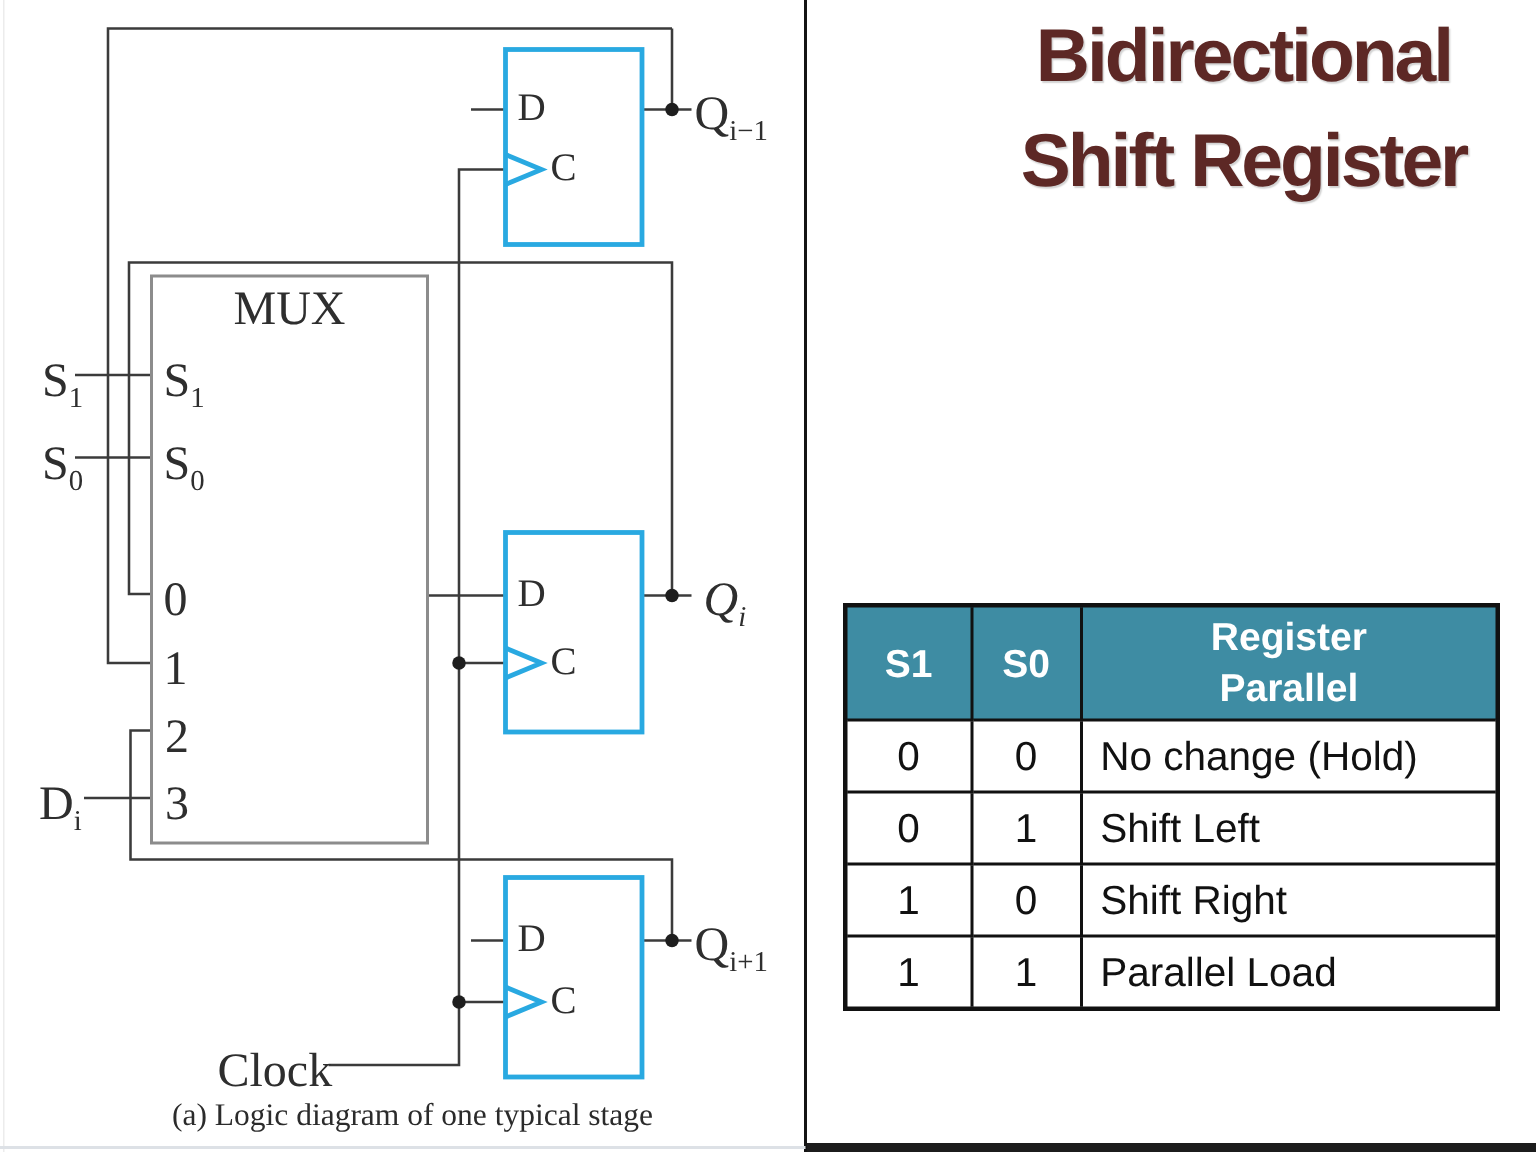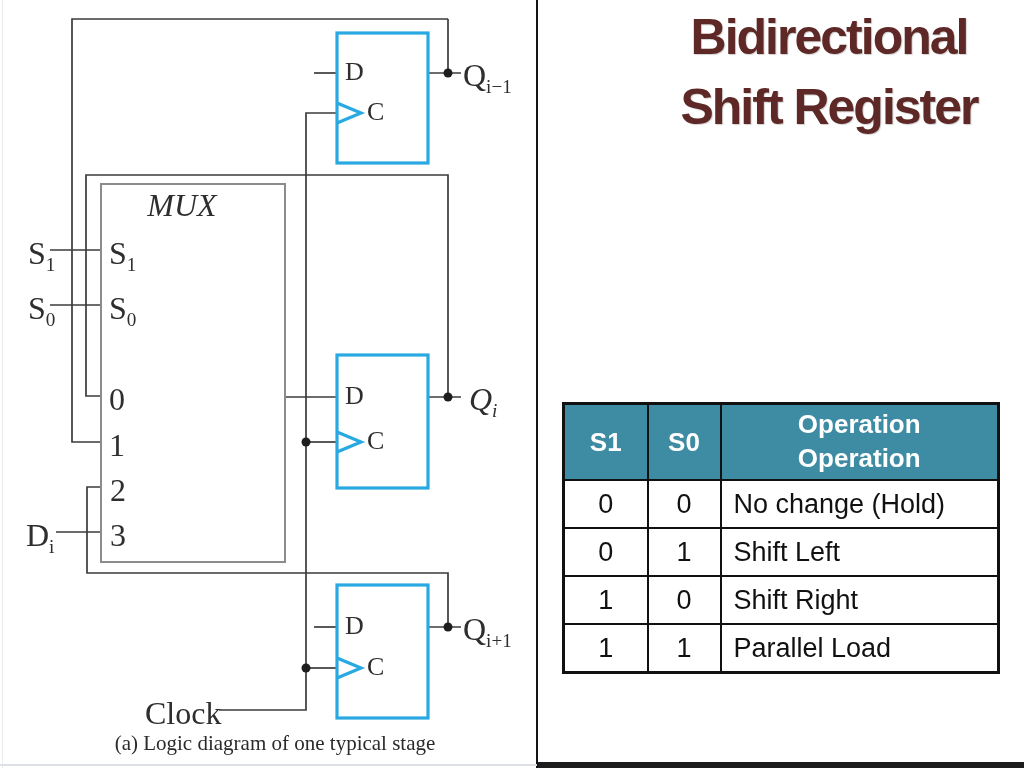--- a/index.html
+++ b/index.html
@@ -108,21 +108,21 @@
       <circle cx="306" cy="442" r="4.5"></circle>
       <circle cx="306" cy="668" r="4.5"></circle>
     </g>
   </svg>
 
   <span class="dlabel" style="left:28px;top:237px;"><span>S</span><sub>1</sub></span>
   <span class="dlabel" style="left:28px;top:292px;"><span>S</span><sub>0</sub></span>
   <span class="dlabel" style="left:26px;top:519px;"><span>D</span><sub>i</sub></span>
   <span class="dlabel" style="left:145px;top:697px;">Clock</span>
 
-  <span class="dlabel mux-title" style="left:142px;top:189px;font-style:italic;">MUX</span>
+  <span class="dlabel mux-title" style="left:153px;top:189px;">MUX</span>
   <span class="dlabel" style="left:109px;top:237px;"><span>S</span><sub>1</sub></span>
   <span class="dlabel" style="left:109px;top:292px;"><span>S</span><sub>0</sub></span>
   <span class="dlabel" style="left:109px;top:383px;">0</span>
   <span class="dlabel" style="left:109px;top:429px;">1</span>
   <span class="dlabel" style="left:110px;top:474px;">2</span>
   <span class="dlabel" style="left:110px;top:519px;">3</span>
 
   <span class="dlabel ff-label" style="left:345px;top:59px;">D</span>
   <span class="dlabel ff-label" style="left:367px;top:99px;">C</span>
   <span class="dlabel ff-label" style="left:345px;top:383px;">D</span>
@@ -149,21 +149,21 @@
     <colgroup>
         <col class="col-s1">
         <col class="col-s0">
         <col>
       </colgroup>
     <tbody>
         <tr>
       <th>S1</th>
       <th>S0</th>
       <th>
-            <span class="wrap">Operation Operation</span>
+            <span class="wrap">Register Parallel</span>
           </th>
     </tr>
     <tr>
       <td class="cell-bit">0</td>
       <td class="cell-bit">0</td>
       <td class="cell-op">No change (Hold)</td>
     </tr>
     <tr>
       <td class="cell-bit">0</td>
       <td class="cell-bit">1</td>

